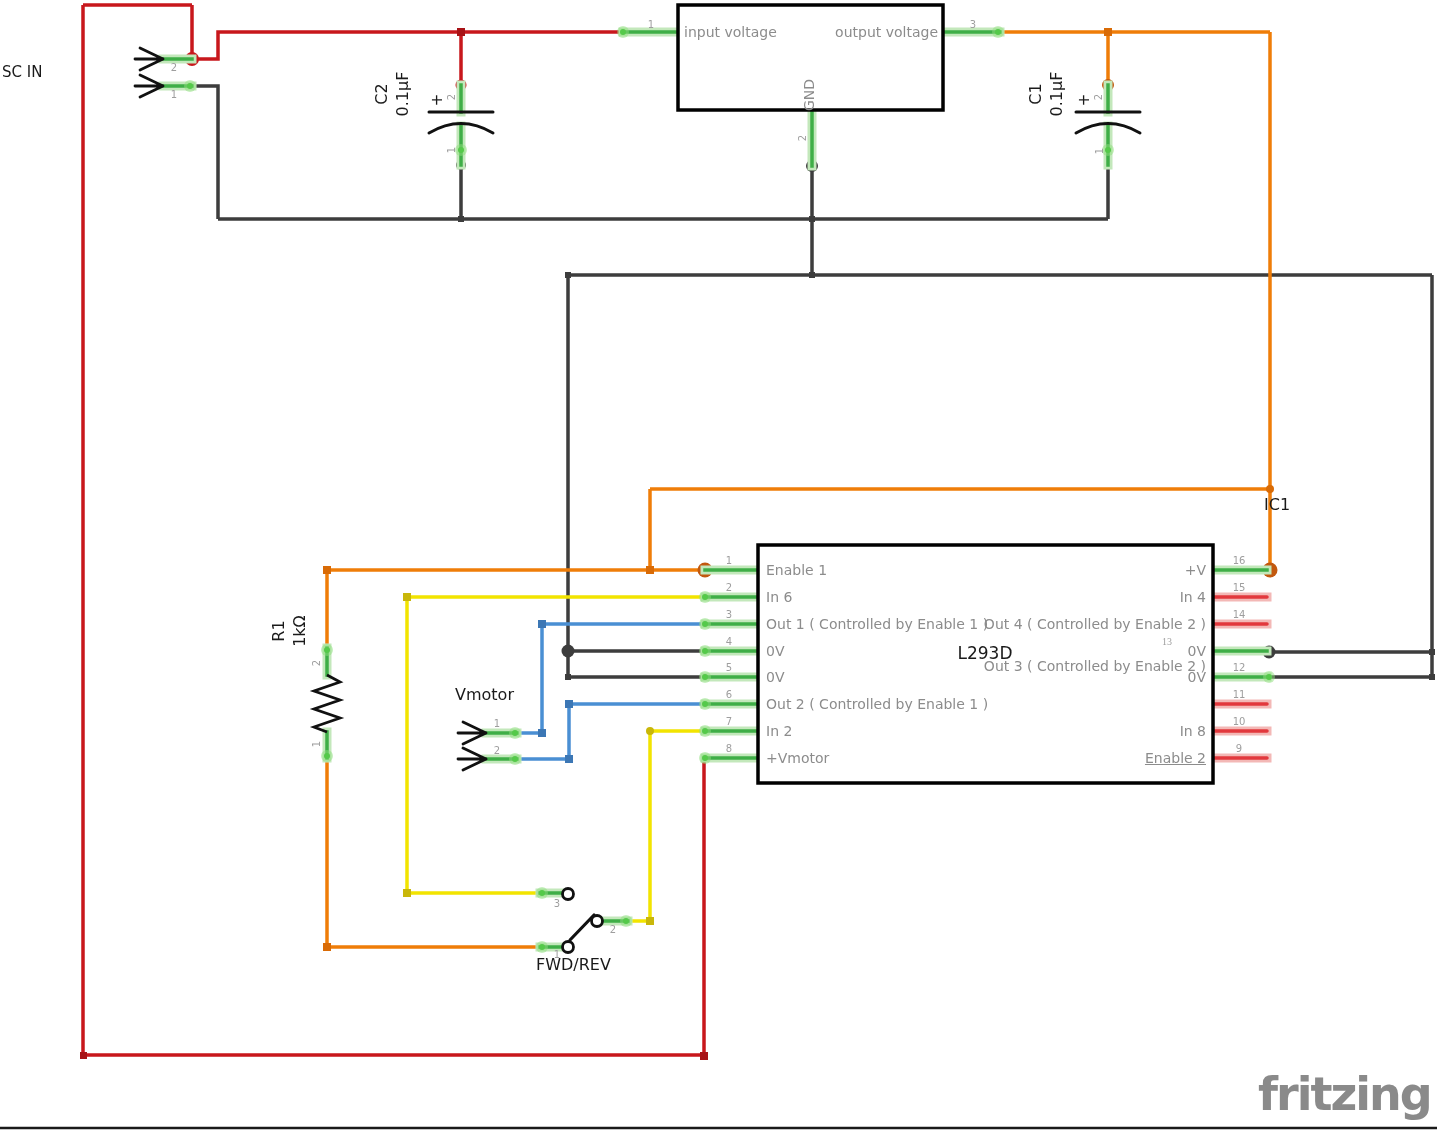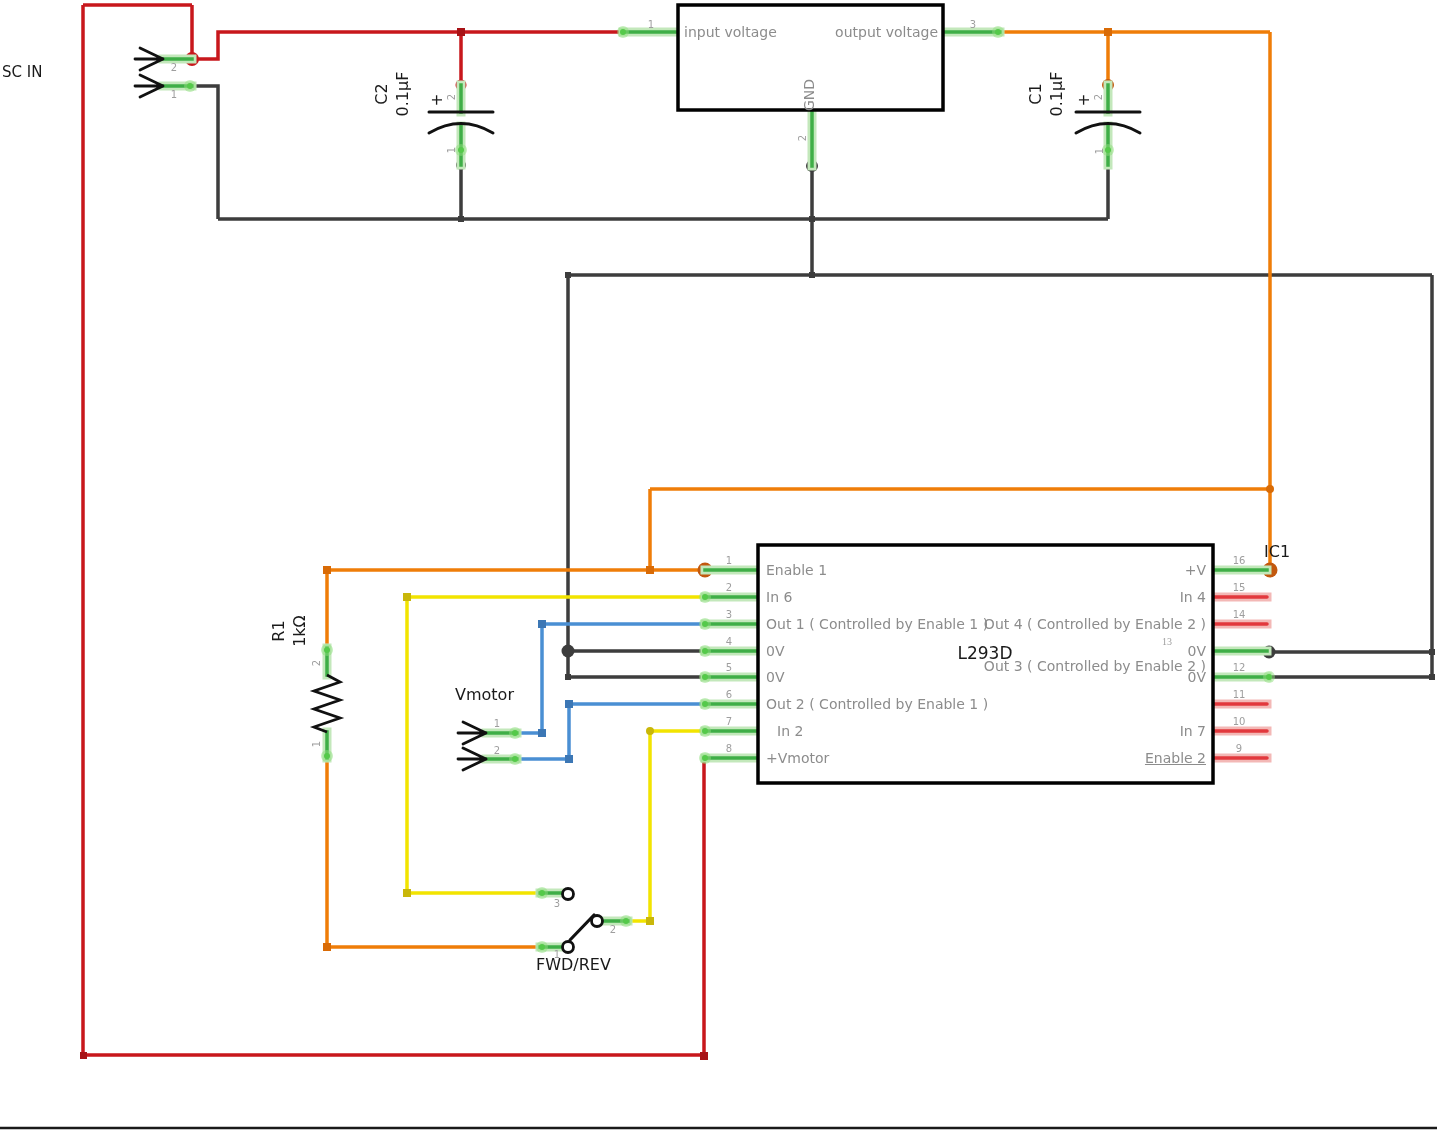--- a/index.html
+++ b/index.html
@@ -211,39 +211,39 @@
 
 <div class="lbl t16 ctr rot" style="left:1046px;top:94px;line-height:21px;"><span>C1</span><br><span>0.1µF</span></div>
 <div class="lbl t15 rot" style="left:1084px;top:100px;">+</div>
 <div class="lbl t10 numgray rot" style="left:1099px;top:97px;">2</div>
 <div class="lbl t10 numgray rot" style="left:1100px;top:151px;">1</div>
 
 <div class="lbl t16 ctr rot" style="left:289px;top:631px;line-height:21px;"><span>R1</span><br><span>1kΩ</span></div>
 <div class="lbl t10 numgray rot" style="left:317px;top:663px;">2</div>
 <div class="lbl t10 numgray rot" style="left:317px;top:744px;">1</div>
 
-<div class="lbl t16" style="left:1264px;top:543px;">IC1</div>
+<div class="lbl t16" style="left:1264px;top:496px;">IC1</div>
 <div class="lbl ctr" style="left:915px;top:643px;width:140px;font-size:17px;">L293D</div>
 
 <div class="lbl t14 gray" style="left:766px;top:563px;">Enable 1</div>
 <div class="lbl t14 gray" style="left:766px;top:590px;">In 6</div>
 <div class="lbl t14 gray" style="left:766px;top:617px;">Out 1 ( Controlled by Enable 1 )</div>
 <div class="lbl t14 gray" style="left:766px;top:644px;">0V</div>
 <div class="lbl t14 gray" style="left:766px;top:670px;">0V</div>
 <div class="lbl t14 gray" style="left:766px;top:697px;">Out 2 ( Controlled by Enable 1 )</div>
-<div class="lbl t14 gray" style="left:766px;top:724px;margin-left:11px;">In 2</div>
+<div class="lbl t14 gray" style="left:766px;top:724px;">In 2</div>
 <div class="lbl t14 gray" style="left:766px;top:751px;">+Vmotor</div>
 
 <div class="lbl t14 gray rgt" style="left:900px;top:563px;width:306px;">+V</div>
 <div class="lbl t14 gray rgt" style="left:900px;top:590px;width:306px;">In 4</div>
 <div class="lbl t14 gray rgt" style="left:900px;top:617px;width:306px;">Out 4 ( Controlled by Enable 2 )</div>
 <div class="lbl t14 gray rgt" style="left:900px;top:644px;width:306px;">0V</div>
 <div class="lbl t14 gray rgt" style="left:900px;top:670px;width:306px;">0V</div>
 <div class="lbl t14 gray rgt" style="left:900px;top:659px;width:306px;">Out 3 ( Controlled by Enable 2 )</div>
-<div class="lbl t14 gray rgt" style="left:900px;top:724px;width:306px;">In 7</div>
+<div class="lbl t14 gray rgt" style="left:900px;top:724px;width:306px;">In 8</div>
 <div class="lbl t14 gray rgt" style="left:900px;top:751px;width:306px;text-decoration:underline;">Enable 2</div>
 
 <div class="lbl t10 numgray ctr" style="left:713px;top:556px;width:32px;">1</div>
 <div class="lbl t10 numgray ctr" style="left:713px;top:583px;width:32px;">2</div>
 <div class="lbl t10 numgray ctr" style="left:713px;top:610px;width:32px;">3</div>
 <div class="lbl t10 numgray ctr" style="left:713px;top:637px;width:32px;">4</div>
 <div class="lbl t10 numgray ctr" style="left:713px;top:663px;width:32px;">5</div>
 <div class="lbl t10 numgray ctr" style="left:713px;top:690px;width:32px;">6</div>
 <div class="lbl t10 numgray ctr" style="left:713px;top:717px;width:32px;">7</div>
 <div class="lbl t10 numgray ctr" style="left:713px;top:744px;width:32px;">8</div>
@@ -259,14 +259,15 @@
 
 <div class="lbl t16" style="left:455px;top:686px;">Vmotor</div>
 <div class="lbl t10 numgray ctr" style="left:490px;top:719px;width:14px;">1</div>
 <div class="lbl t10 numgray ctr" style="left:490px;top:746px;width:14px;">2</div>
 
 <div class="lbl t10 numgray ctr" style="left:550px;top:899px;width:14px;">3</div>
 <div class="lbl t10 numgray ctr" style="left:606px;top:925px;width:14px;">2</div>
 <div class="lbl t10 numgray ctr" style="left:550px;top:950px;width:14px;">1</div>
 <div class="lbl t16" style="left:536px;top:956px;">FWD/REV</div>
 
+<div class="logo">fritzing</div>
 
 </div>
 
 </body></html>

